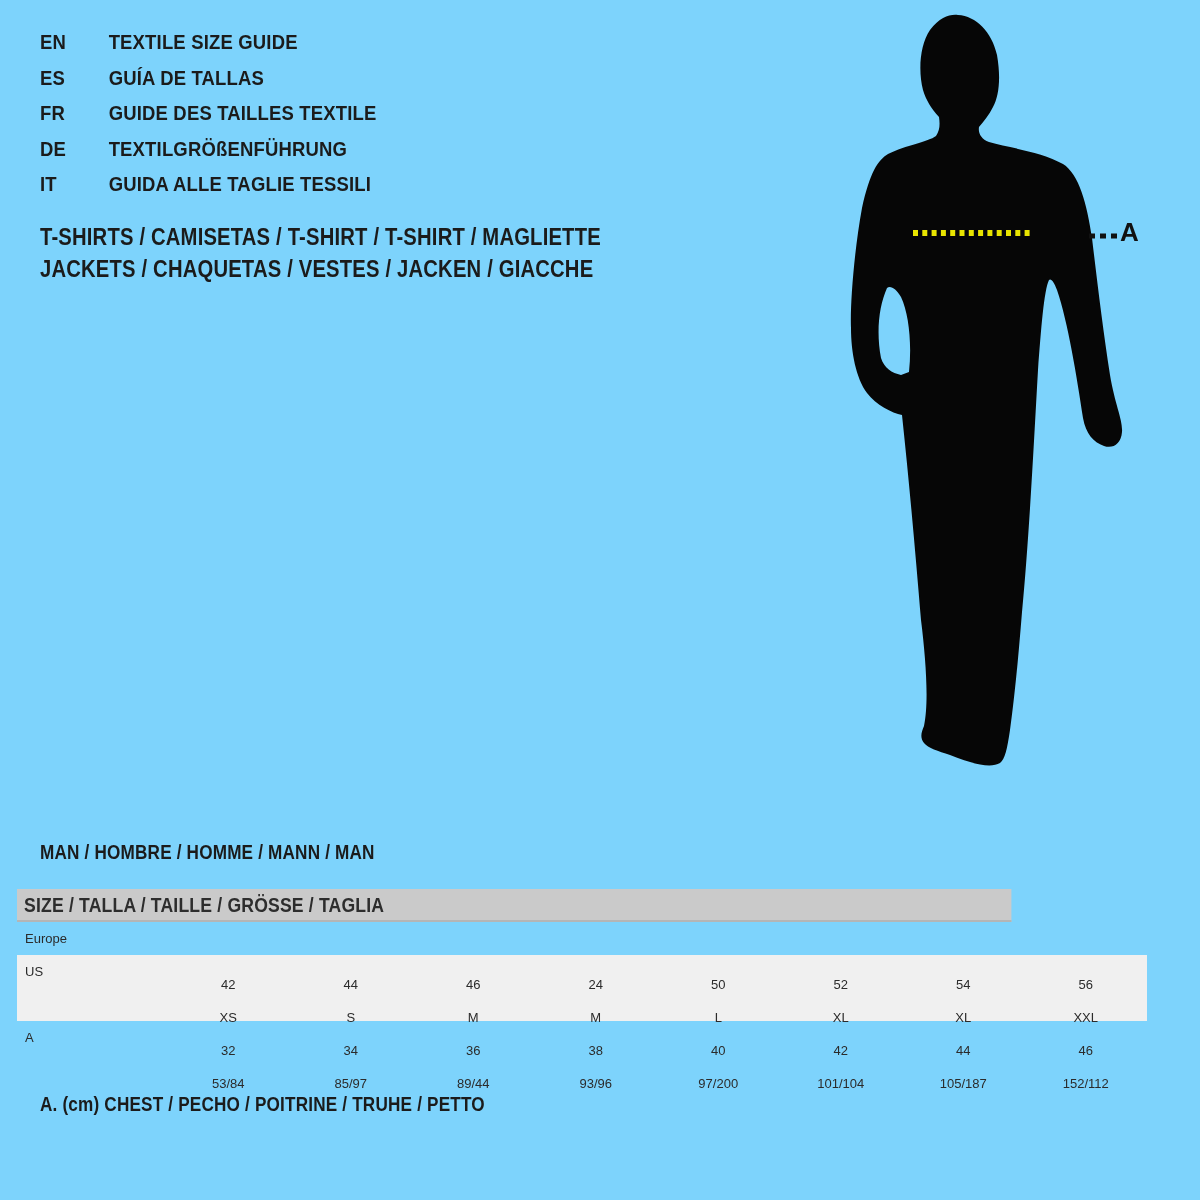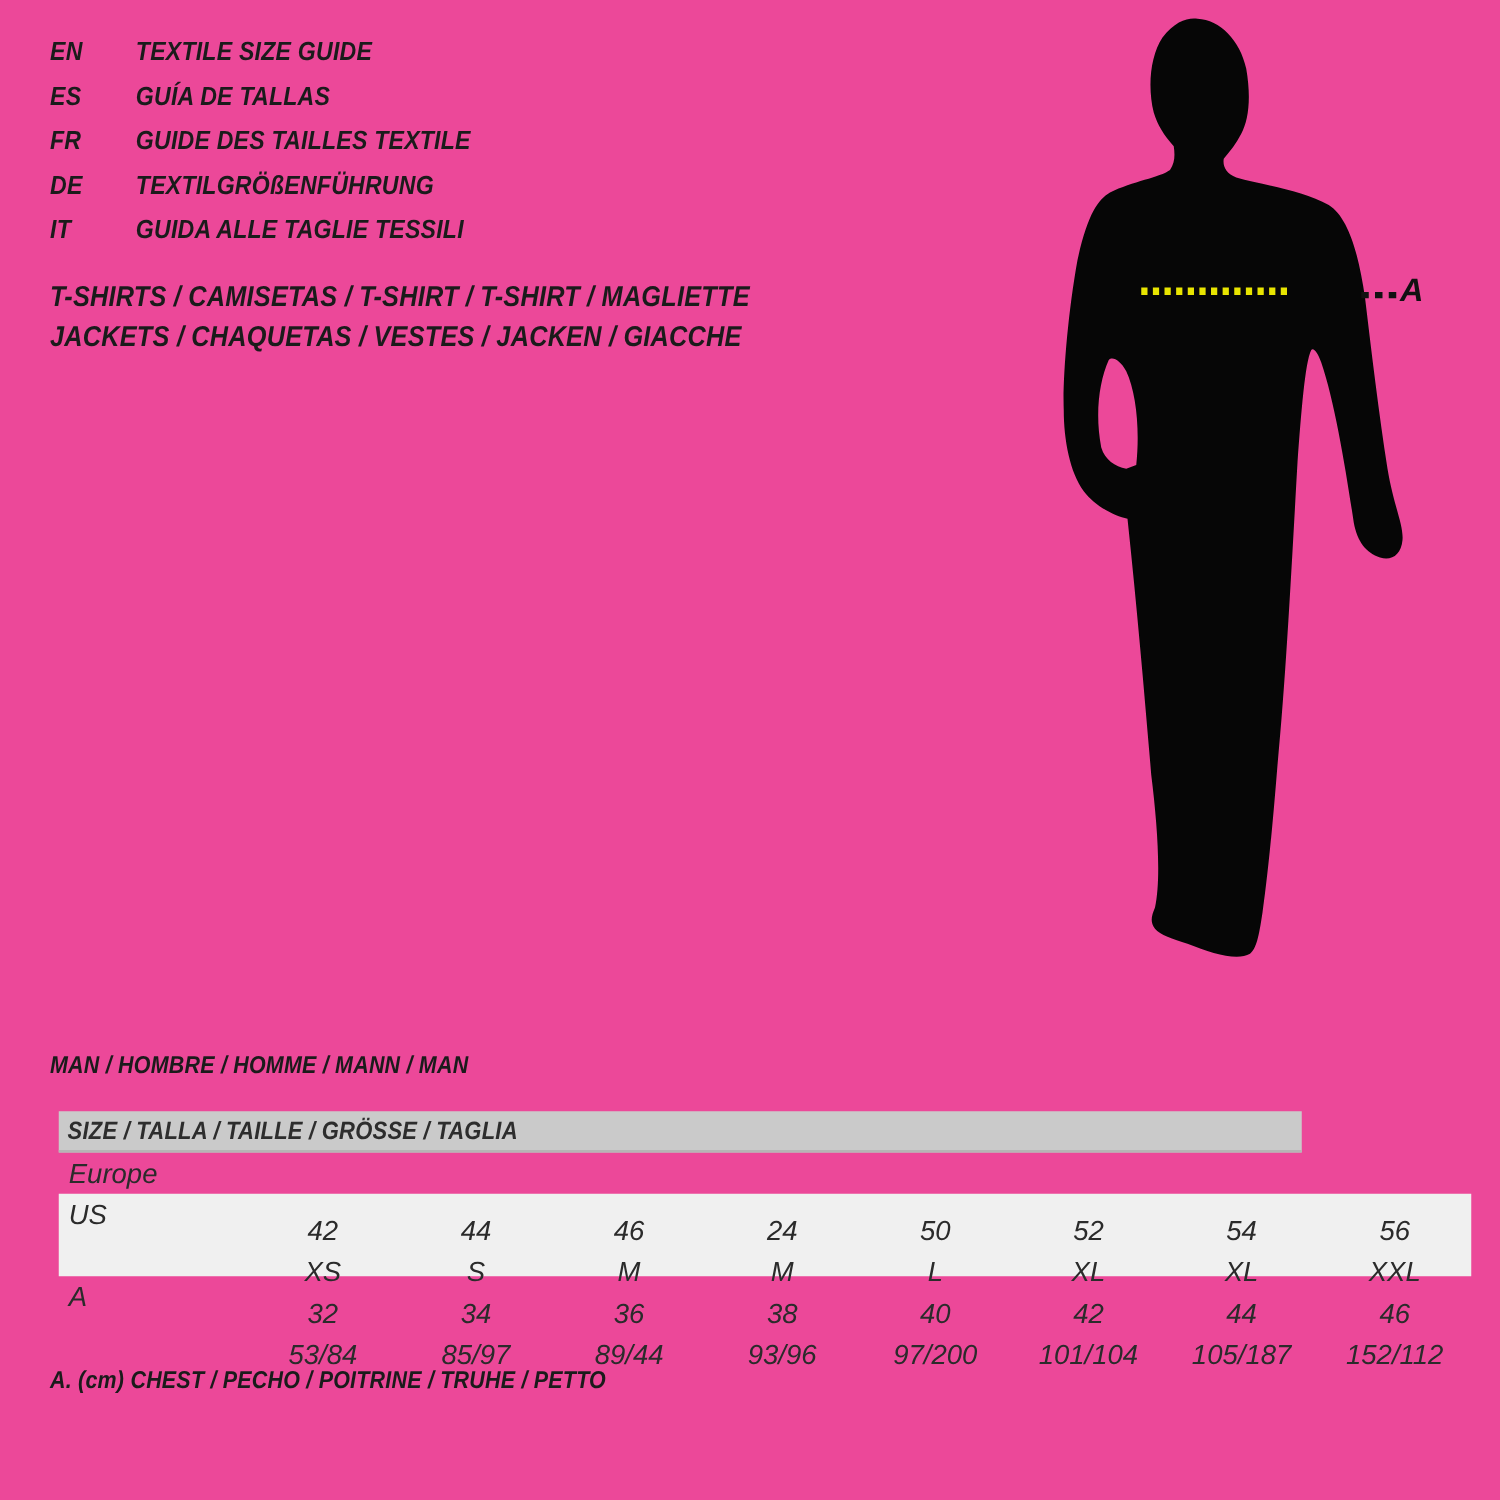--- a/index.html
+++ b/index.html
@@ -6,21 +6,21 @@
   html, body { background: #ffffff; }
   body {
     font-family: "Liberation Sans", sans-serif;
     width: 1200px; height: 1200px;
     position: relative;
     color: #1b1b1b;
   }
   .canvas {
     position: absolute; left: 0; top: 0;
     width: 1200px; height: 1200px;
-    background: #ec4899; overflow: hidden; font-style: italic;
+    background: #7dd3fc; overflow: hidden;
   }
   .cond { transform: scaleX(0.88); transform-origin: 0 0; white-space: nowrap; }
 
   
   .lang-block {
     position: absolute; left: 40px; top: 24px;
     display: grid; grid-template-columns: 78px auto;
     font-size: 21px; font-weight: bold; line-height: 35.5px;
     letter-spacing: 0.2px;
   }
@@ -40,33 +40,33 @@
   }
 
   
   .man-heading {
     position: absolute; left: 40px; top: 841px;
     font-size: 19.5px; font-weight: bold; letter-spacing: 0.2px;
   }
 
   
   .size-table {
-    position: absolute; left: 47px; top: 889px; width: 1130px;
+    position: absolute; left: 17px; top: 889px; width: 1130px;
   }
   .size-table-header {
     height: 33px; line-height: 33px;
     background: #cacaca;
     border-bottom: 2px solid #b5b5b5;
     padding-left: 8px;
     font-size: 20px; font-weight: bold; color: #2d2d2d;
     letter-spacing: 0.2px;
   }
   .t-row {
     display: flex; height: 33px; line-height: 33px;
-    font-size: 22px; color: #2b2b2b;
+    font-size: 13px; color: #2b2b2b;
   }
   .t-row.shaded { background: #f0f0f0; }
   .t-label { flex: 0 0 150px; padding-left: 8px; }
   .t-cell { flex: 1 1 0; text-align: center; margin-top: 46px; }
 
   
   .footnote {
     position: absolute; left: 40px; top: 1093px;
     font-size: 19.5px; font-weight: bold; letter-spacing: 0.2px;
   }

